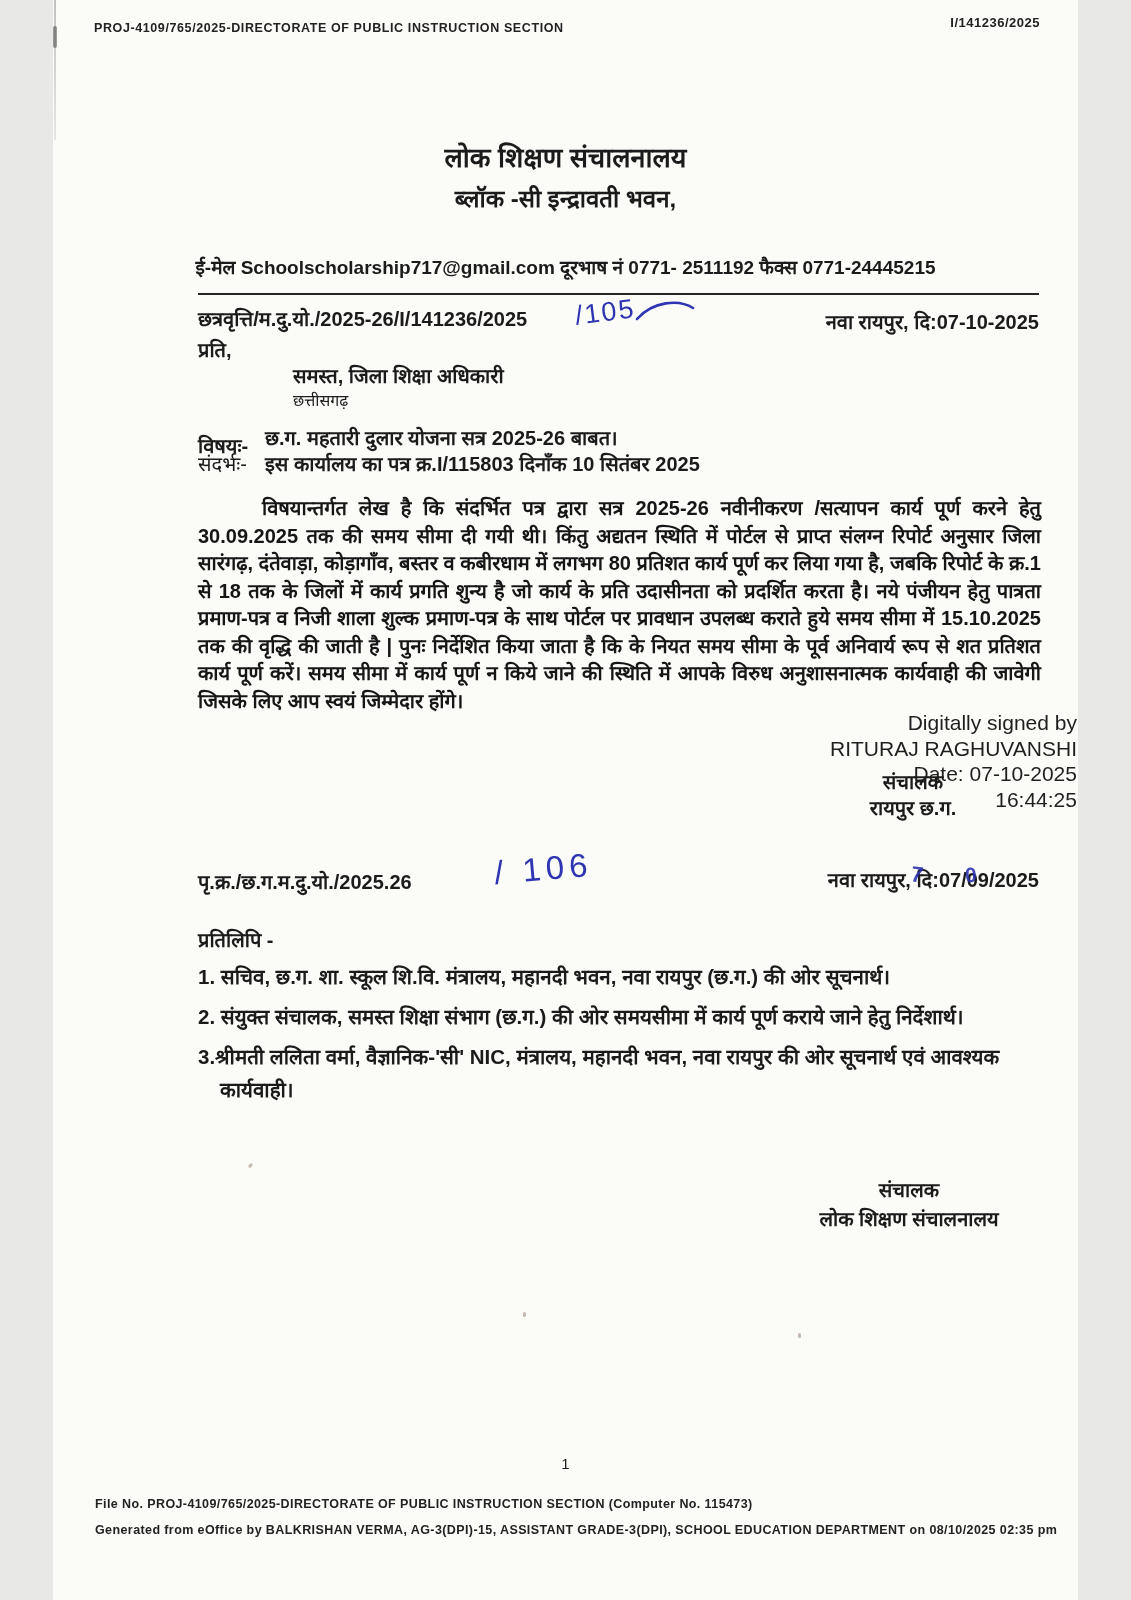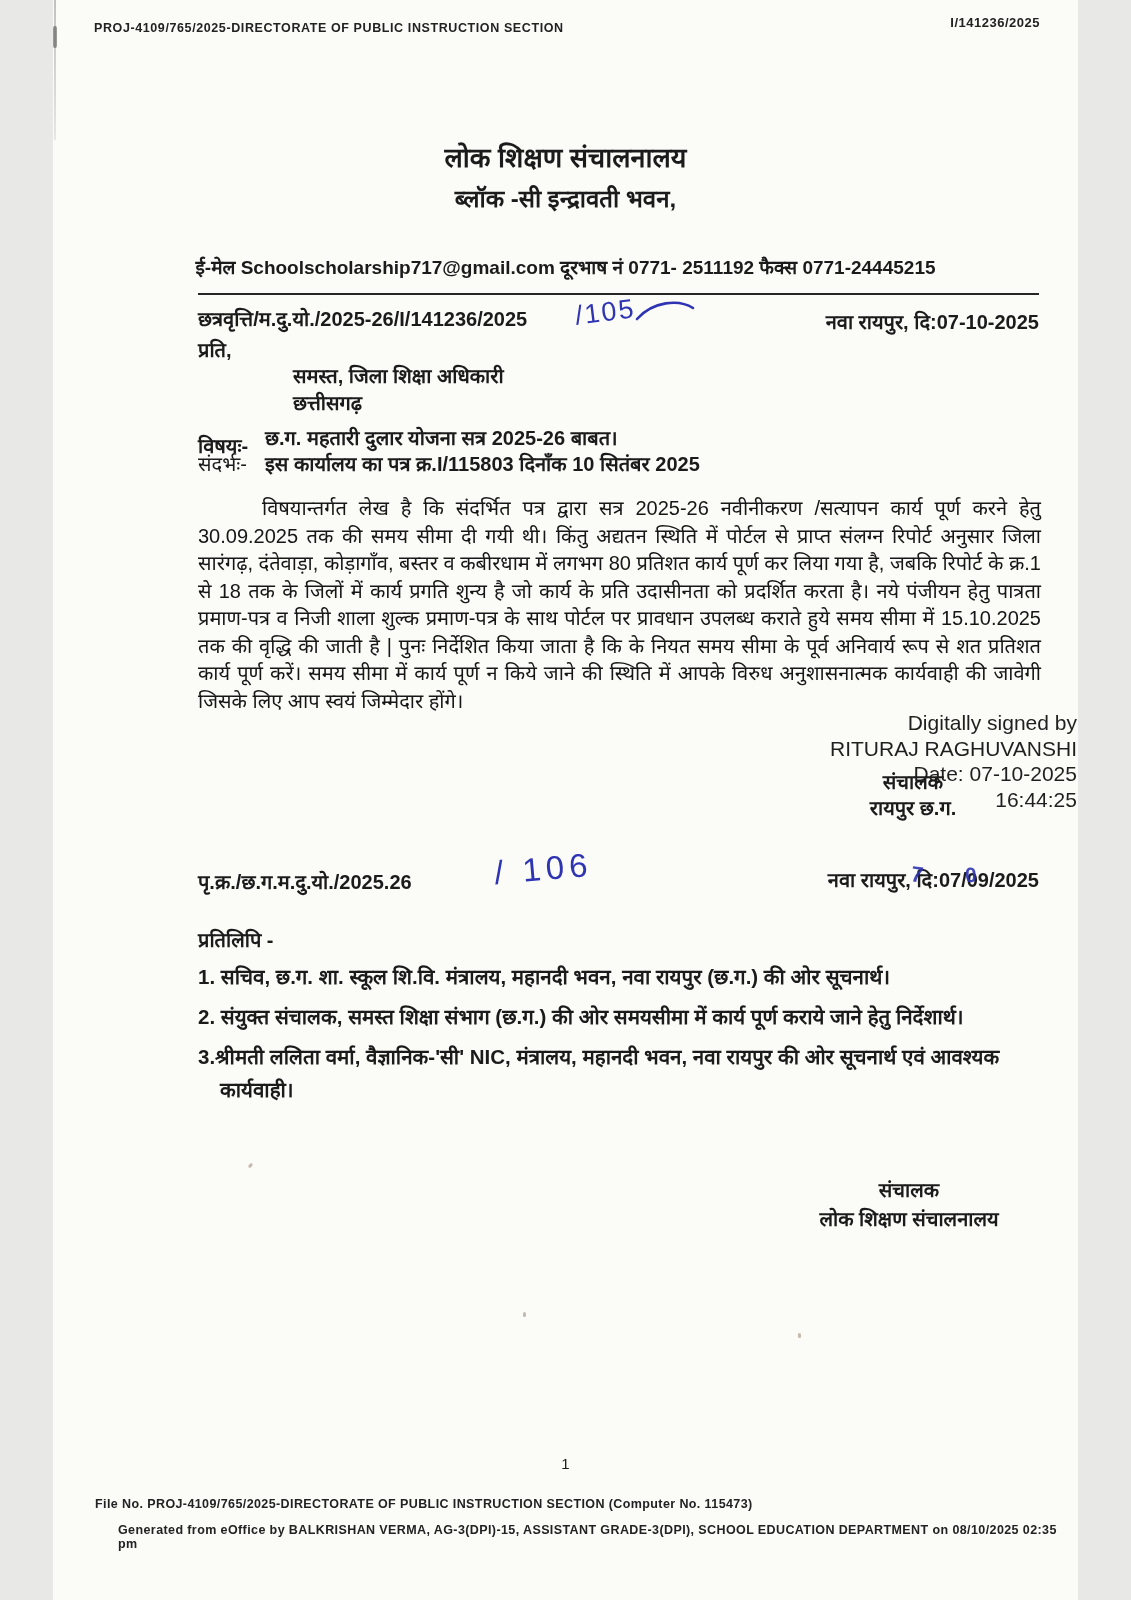--- a/index.html
+++ b/index.html
@@ -34,52 +34,52 @@
   .rule{left:145px;top:293px;width:841px;height:2px;background:#262626;}
   
   .ref-row{left:145px;top:305px;width:841px;height:40px;font-size:20px;font-weight:600;}
   .ref-number{position:absolute;left:0;top:0;white-space:nowrap;}
   .ref-place-date{position:absolute;right:0;top:3px;white-space:nowrap;}
   .hw{color:#2f35b2;font-weight:500;}
   .hw-105{position:absolute;left:377px;top:-8px;font-size:27px;transform:rotate(-7deg);letter-spacing:2px;white-space:nowrap;}
   .flourish-105{position:absolute;left:437px;top:-6px;}
   .to-sal{left:145px;top:336px;font-size:20px;font-weight:600;}
   .to-l1{left:240px;top:362px;font-size:20px;font-weight:600;}
-  .to-l2{left:240px;top:389px;font-size:20px;font-weight:700;}
+  .to-l2{left:240px;top:389px;font-size:16px;font-weight:400;}
   .subj-label{left:145px;top:432px;font-size:20px;font-weight:600;}
   .subj-text{left:212px;top:424px;font-size:20px;font-weight:600;}
   .refr-label{left:145px;top:450px;font-size:20px;font-weight:400;}
   .refr-text{left:212px;top:450px;font-size:20px;font-weight:600;text-align:center;}
   
   .body-par{
     left:145px;top:495px;width:843px;
     font-size:20px;line-height:27.5px;
     text-align:justify;text-indent:64px;
-    font-weight:400;color:#161616;
+    font-weight:700;color:#161616;
   }
   
   .dsig{left:777px;top:710px;font-size:21px;line-height:25.5px;color:#1f1f1f;font-weight:500;white-space:nowrap;text-align:right;}
   .signatory{left:712px;top:769px;width:296px;text-align:center;font-size:20px;line-height:26px;font-weight:600;}
   
   .disp-row{left:145px;top:860px;width:841px;height:46px;font-size:20px;font-weight:600;}
   .disp-number{position:absolute;left:0;top:8px;white-space:nowrap;}
   .hw-106{position:absolute;left:296px;top:-10px;font-size:33px;transform:rotate(-5deg);letter-spacing:5px;white-space:nowrap;}
   .disp-place-date{position:absolute;right:0;top:6px;white-space:nowrap;}
   .ow{position:absolute;color:#2f35b2;font-weight:600;opacity:.9;}
   .ow1{right:116px;top:2px;font-size:22px;transform:rotate(8deg);}
   .ow2{right:62px;top:3px;font-size:21px;transform:rotate(-4deg);}
   
   .copy-head{left:145px;top:926px;font-size:20px;font-weight:700;}
   .copy-list{left:145px;top:960px;width:850px;font-size:20.5px;line-height:33px;font-weight:600;}
   .copy-item{padding-left:22px;text-indent:-22px;margin-bottom:7px;}
   
   .close-sig{left:700px;top:1176px;width:312px;text-align:center;font-size:20px;line-height:29px;font-weight:600;}
   .page-num{left:0;right:0;top:1455px;text-align:center;font-size:15px;font-weight:500;}
   .foot-1{left:42px;top:1497px;font-size:12.5px;font-weight:700;letter-spacing:.4px;color:#222;}
-  .foot-2{left:42px;top:1523px;font-size:12.5px;font-weight:700;letter-spacing:.4px;color:#222;margin-left:23px;}
+  .foot-2{left:42px;top:1523px;font-size:12.5px;font-weight:700;letter-spacing:.4px;color:#222;}
 </style>
 </head>
 <body>
 
 <div class="page">
 
   <div class="abs edge-line"></div>
   <div class="abs corner-speck"></div>
   <div class="abs speck" style="left:1048px;top:243px;"></div>
   <div class="abs speck" style="left:470px;top:1312px;"></div>

